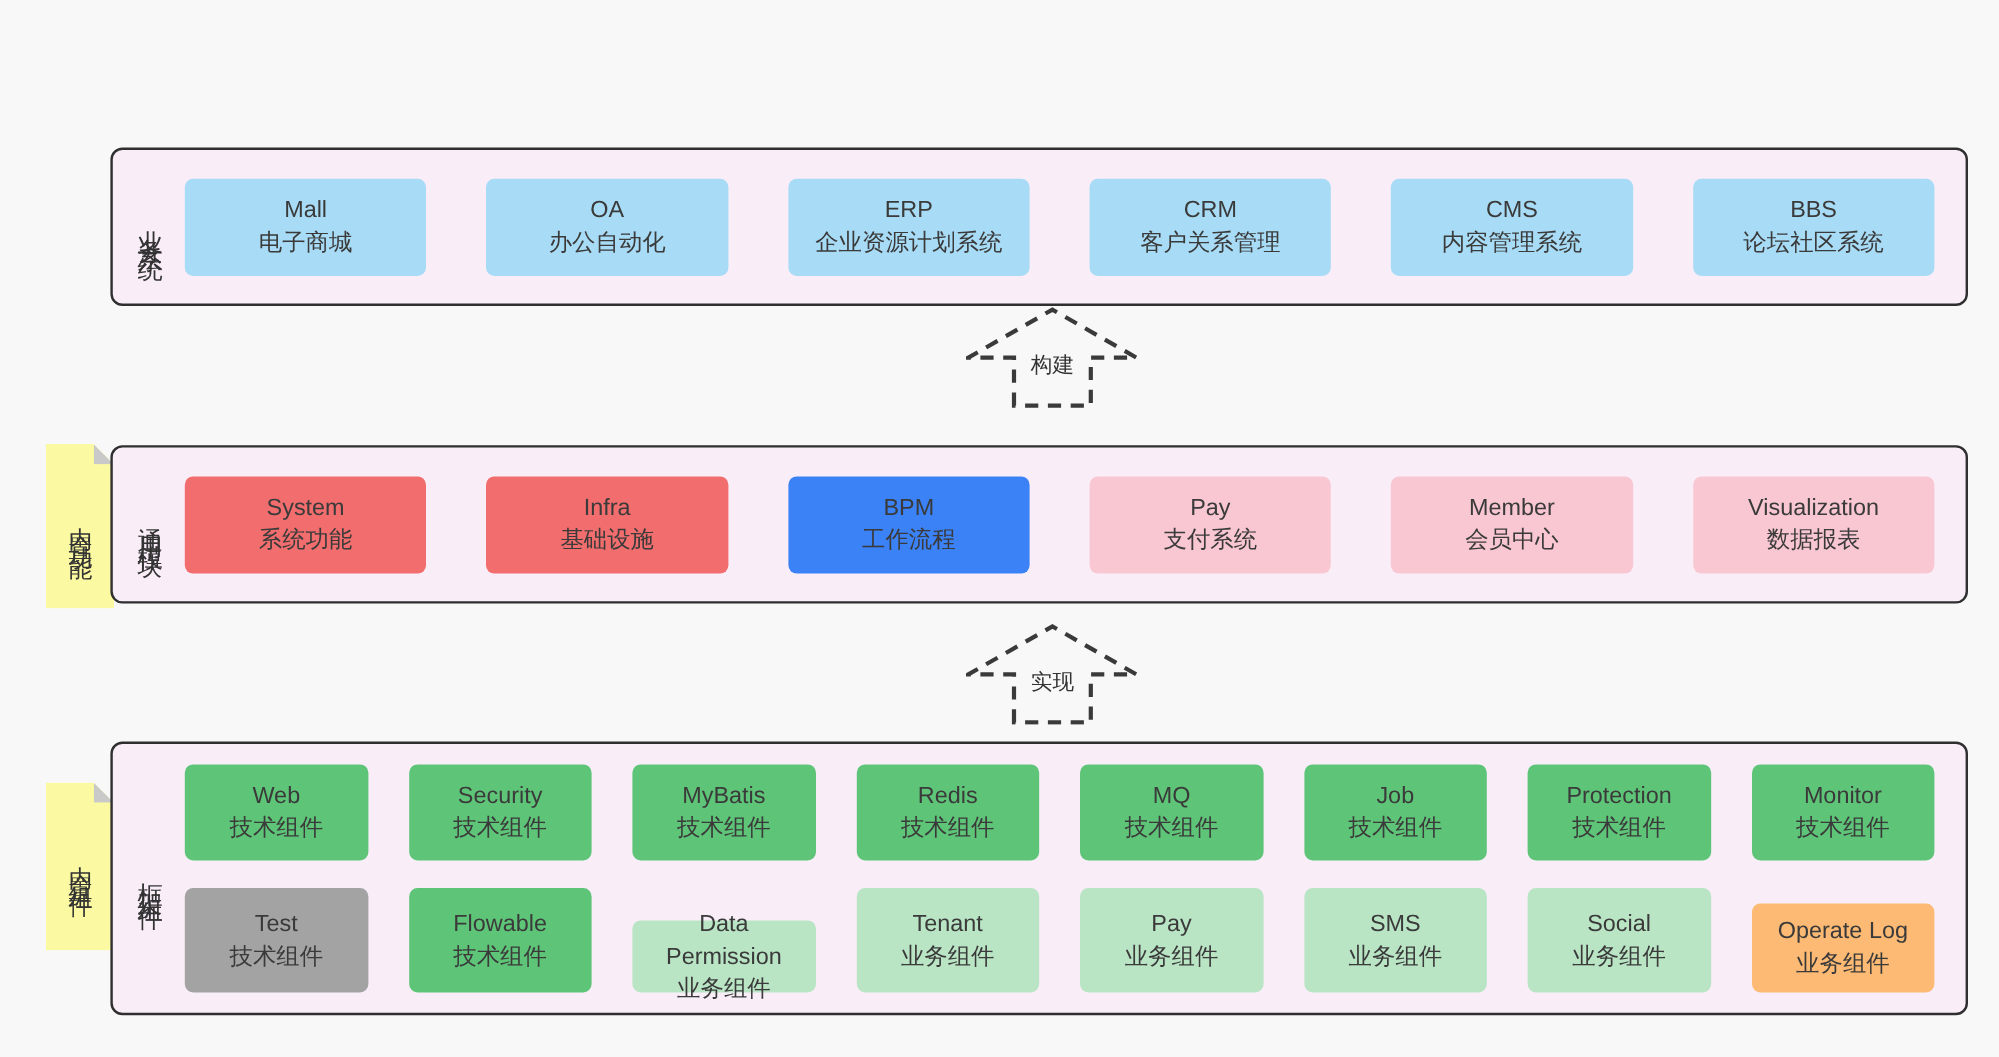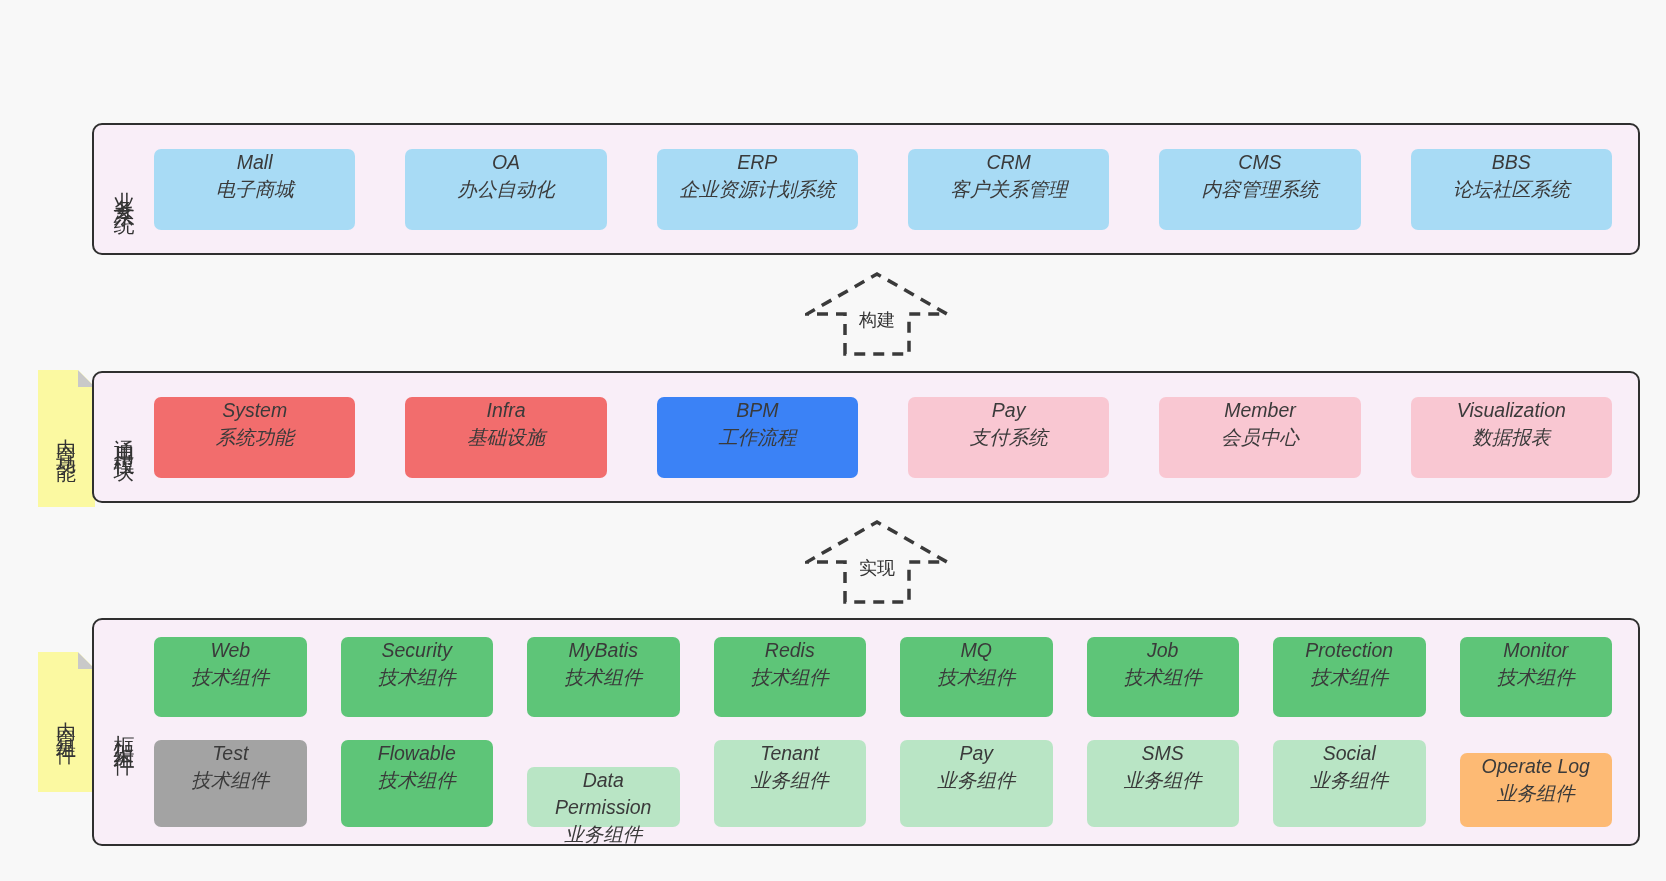--- a/index.html
+++ b/index.html
@@ -35,22 +35,22 @@
   .rows {
     flex:1; display:flex; flex-direction:column; justify-content:center;
     gap:23px; padding-right:26px; box-sizing:border-box;
   }
   .row { display:flex; gap:50px; height:81px; }
   .row.cols8 { gap:34px; height:80px; }
   .row.cols8.second { height:87px; }
 
   .box {
     flex:1; border-radius:7px;
-    display:flex; flex-direction:column; align-items:center;
-    text-align:center; font-size:19.5px; line-height:27px; color:#3a3a3a;font-style:italic;
+    display:flex; flex-direction:column; justify-content:center; align-items:center;
+    text-align:center; font-size:19.5px; line-height:27px; color:#3a3a3a;
   }
   .box .en { white-space:pre-line; }
 
   
   .tab {
     position:absolute; left:38px; width:57px;
     background:var(--tab-bg, #fbf9a1); z-index:0;
     display:flex; align-items:center; justify-content:center;
     font-size:20px; color:#333;
     clip-path:polygon(0 0, calc(100% - 17px) 0, 100% 17px, 100% 100%, 0 100%);
@@ -62,21 +62,21 @@
   .tab .fold {
     position:absolute; top:0; right:0; width:17px; height:17px;
     background:var(--fold, #c9c9c9);
     clip-path:polygon(0 0, 100% 100%, 0 100%);
   }
   #tab-modules    { top:370px; height:137px; }
   #tab-components { top:652px; height:140px; }
 
   
   .arrow { position:absolute; width:144px; height:86px; }
-  #arrow-build     { left:805px; top:270px; }
+  #arrow-build     { left:805px; top:254px; }
   #arrow-implement { left:805px; top:518px; }
   .arrow svg { display:block; width:100%; height:100%; }
   .arrow path {
     fill:none; stroke:#3a3a3a; stroke-width:3.5;
     stroke-dasharray:11 8;
   }
   .arrow-label {
     position:absolute; left:50%; top:38px; transform:translateX(-50%);
     font-size:18px; color:#333; background:var(--page-bg, #f8f8f8);
     padding:0 3px; white-space:nowrap;

